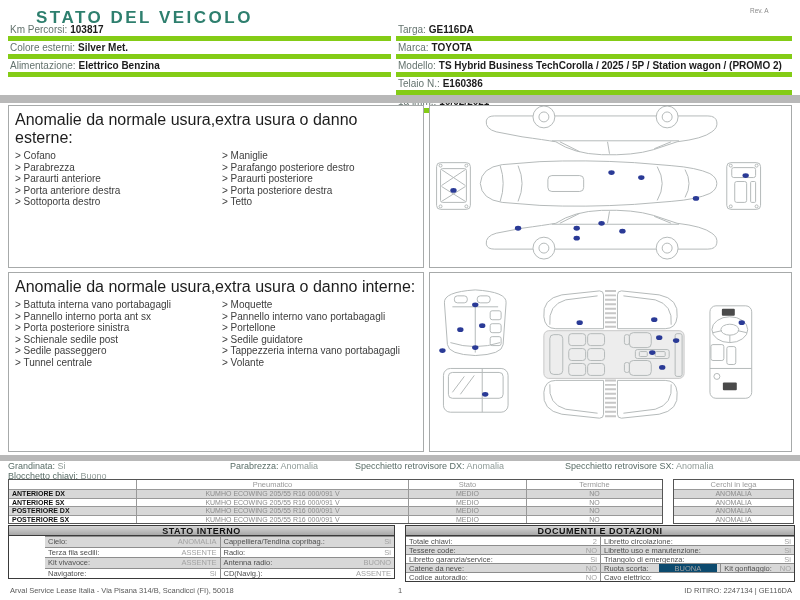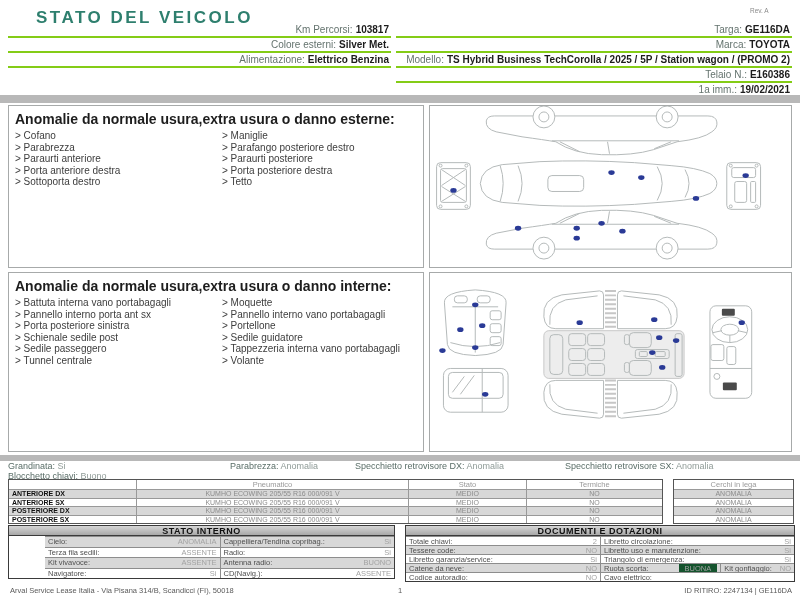--- a/index.html
+++ b/index.html
@@ -5,30 +5,30 @@
   * { margin:0; padding:0; box-sizing:border-box; }
   html,body { background:#e8e8e8; }
   .page { position:relative; width:800px; height:600px; background:#fff;
           font-family:"Liberation Sans", sans-serif; overflow:hidden; }
 
   
   .title { position:absolute; left:36px; top:8px; font-size:17px; font-weight:bold;
            letter-spacing:2.5px; color:#2e7f6e; }
   .rev { position:absolute; left:750px; top:7px; font-size:6.5px; color:#8a8a8a; }
   .kv-col { position:absolute; font-size:10px; }
-  .kv-row { display:block; border-bottom:2px solid #84cc16; padding:1px 2px 1px 2px;
-            line-height:11px; min-height:13px;text-align:right; }
+  .kv-row { display:block; border-bottom:5px solid #84cc16; padding:1px 2px 1px 2px;
+            line-height:11px; min-height:13px; }
   .kv-label { color:#64736e; margin-right:3px; }
   .kv-value { font-weight:bold; color:#1c1c1c; }
 
   .graybar { position:absolute; left:0; width:800px; background:#b8b8b8; }
 
   
   .panel { position:absolute; border:1px solid #a7aaaa; background:#fff; }
-  .anom-title { font-size:14px; font-weight:bold; color:#1d1d1d; padding:5px 6px 3px 6px; }
+  .anom-title { font-size:16px; font-weight:normal; color:#1d1d1d; padding:5px 6px 3px 6px; }
   .anom-cols { display:flex; font-size:10px; color:#3d3d3d; }
   .anom-col { width:50%; padding:0 4px 0 6px; }
   .anom-item { line-height:11.5px; }
 
   
   .summary { position:absolute; left:0; top:460px; width:800px; height:19px; font-size:9px; }
   .summary span.lbl { color:#5a6e68; }
   .summary span.val { color:#8f9b97; }
   .sum-item { position:absolute; white-space:nowrap; }
 
@@ -55,21 +55,21 @@
                    border-bottom:1px solid #3a3a3a; height:10px; line-height:10px; }
   .brow { display:grid; grid-template-columns:1fr 1fr; border-top:1px solid #8d8d8d; }
   .brow:first-of-type { border-top:none; }
   .bcell { display:flex; justify-content:space-between; padding:0 3px; overflow:hidden; white-space:nowrap; }
   .bcell + .bcell { border-left:1px solid #8d8d8d; }
   .bcell .lbl { color:#4f4f4f; }
   .bcell .val { color:#a3a3a3; }
   .si .brow { height:10.5px; line-height:10.5px;margin-left:36px; }
   .doc .brow { height:9px; line-height:9px; }
   .doc .brow.triple { grid-template-columns:1fr 0.62fr 0.38fr; }
-  .hl { background:#14532d; padding:0 6px; color:#6e6e6e; }
+  .hl { background:#0c4a6e; padding:0 16px; color:#6e6e6e; }
 
   
   .footer { position:absolute; left:0; top:586px; width:800px; font-size:7.5px; color:#5a5a5a; }
   .footer .f-left { position:absolute; left:10px; }
   .footer .f-page { position:absolute; left:398px; }
   .footer .f-right { position:absolute; right:8px; }
 
   
   svg { display:block; }
   .car-stroke { stroke:#b4b9b9; fill:none; stroke-width:1; }

